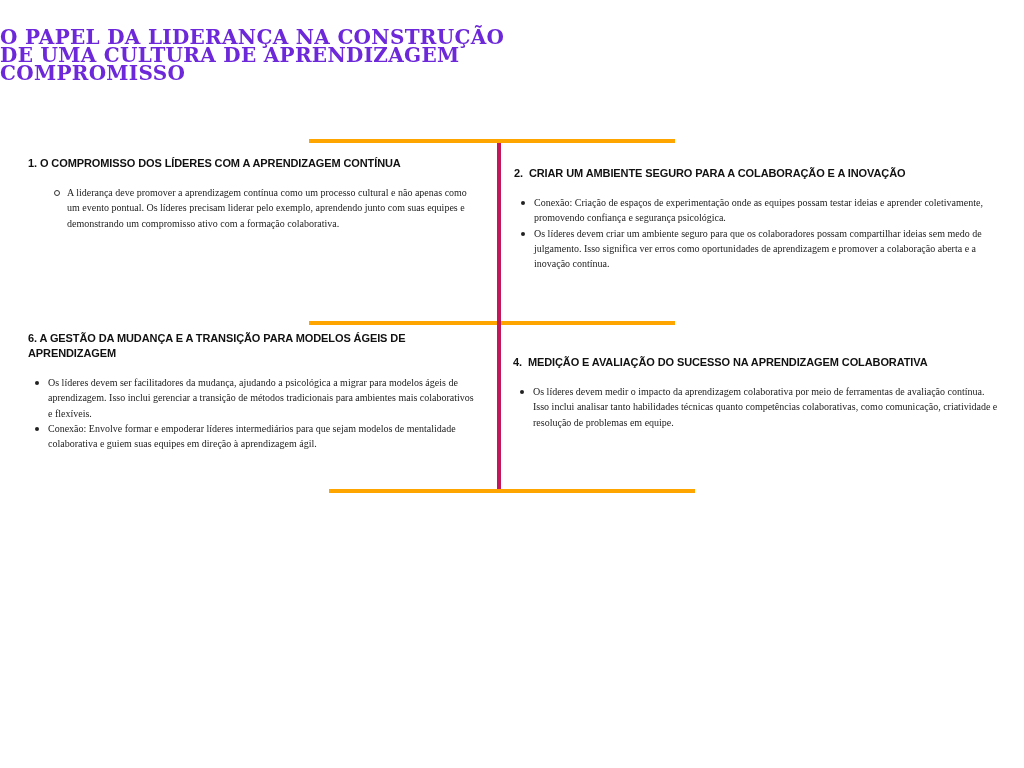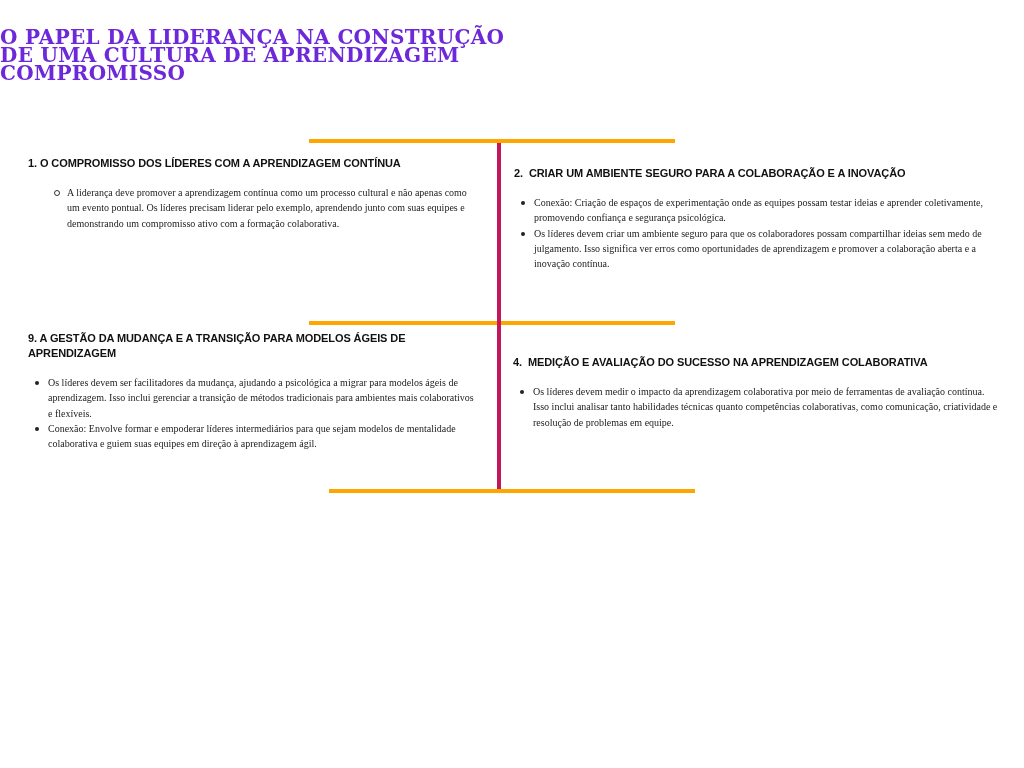--- a/index.html
+++ b/index.html
@@ -63,21 +63,21 @@
       <span>Conexão: Criação de espaços de experimentação onde as equipes possam testar ideias e aprender coletivamente, promovendo confiança e segurança psicológica.</span>
     </li>
     <li>
       <span class="dot-bullet" style="left:-13px;"></span>
       <span>Os líderes devem criar um ambiente seguro para que os colaboradores possam compartilhar ideias sem medo de julgamento. Isso significa ver erros como oportunidades de aprendizagem e promover a colaboração aberta e a inovação contínua.</span>
     </li>
   </ul>
 </div>
 
 <div class="section" style="left:28px; top:331px; width:450px;">
-  <h3>9. A GESTÃO DA MUDANÇA E A TRANSIÇÃO PARA MODELOS ÁGEIS DE APRENDIZAGEM</h3>
+  <h3>6. A GESTÃO DA MUDANÇA E A TRANSIÇÃO PARA MODELOS ÁGEIS DE APRENDIZAGEM</h3>
   <ul style="padding-left:20px;">
     <li>
       <span class="dot-bullet" style="left:-13px;"></span>
       <span>Os líderes devem ser facilitadores da mudança, ajudando a psicológica a migrar para modelos ágeis de aprendizagem. Isso inclui gerenciar a transição de métodos tradicionais para ambientes mais colaborativos e flexíveis.</span>
     </li>
     <li>
       <span class="dot-bullet" style="left:-13px;"></span>
       <span>Conexão: Envolve formar e empoderar líderes intermediários para que sejam modelos de mentalidade colaborativa e guiem suas equipes em direção à aprendizagem ágil.</span>
     </li>
   </ul>

